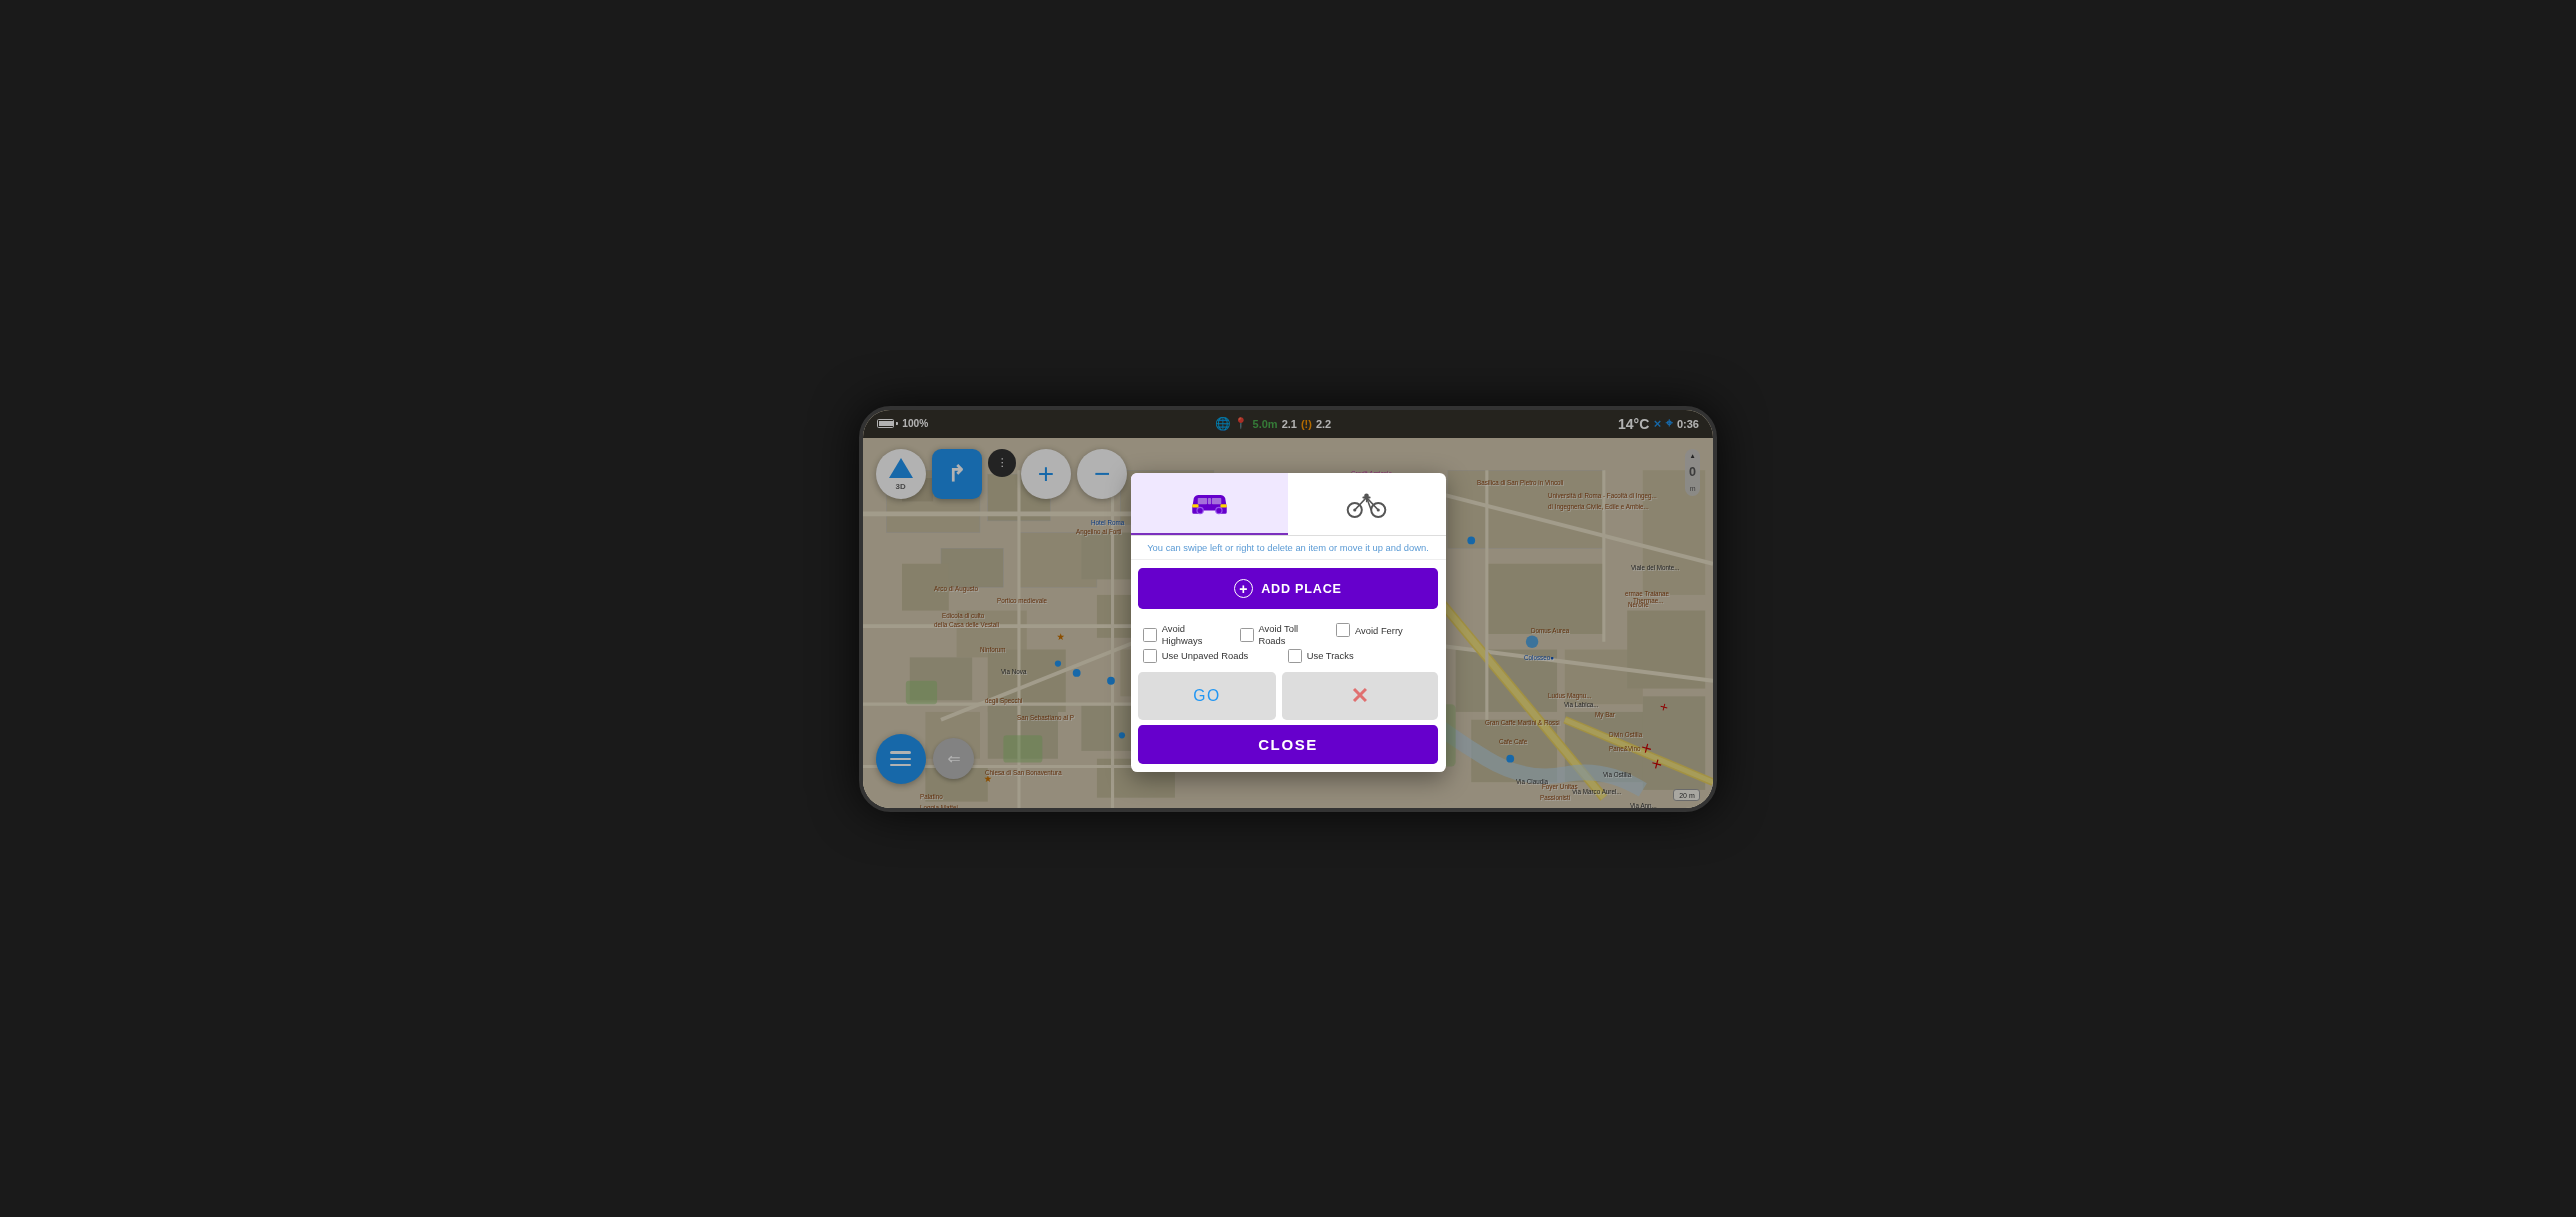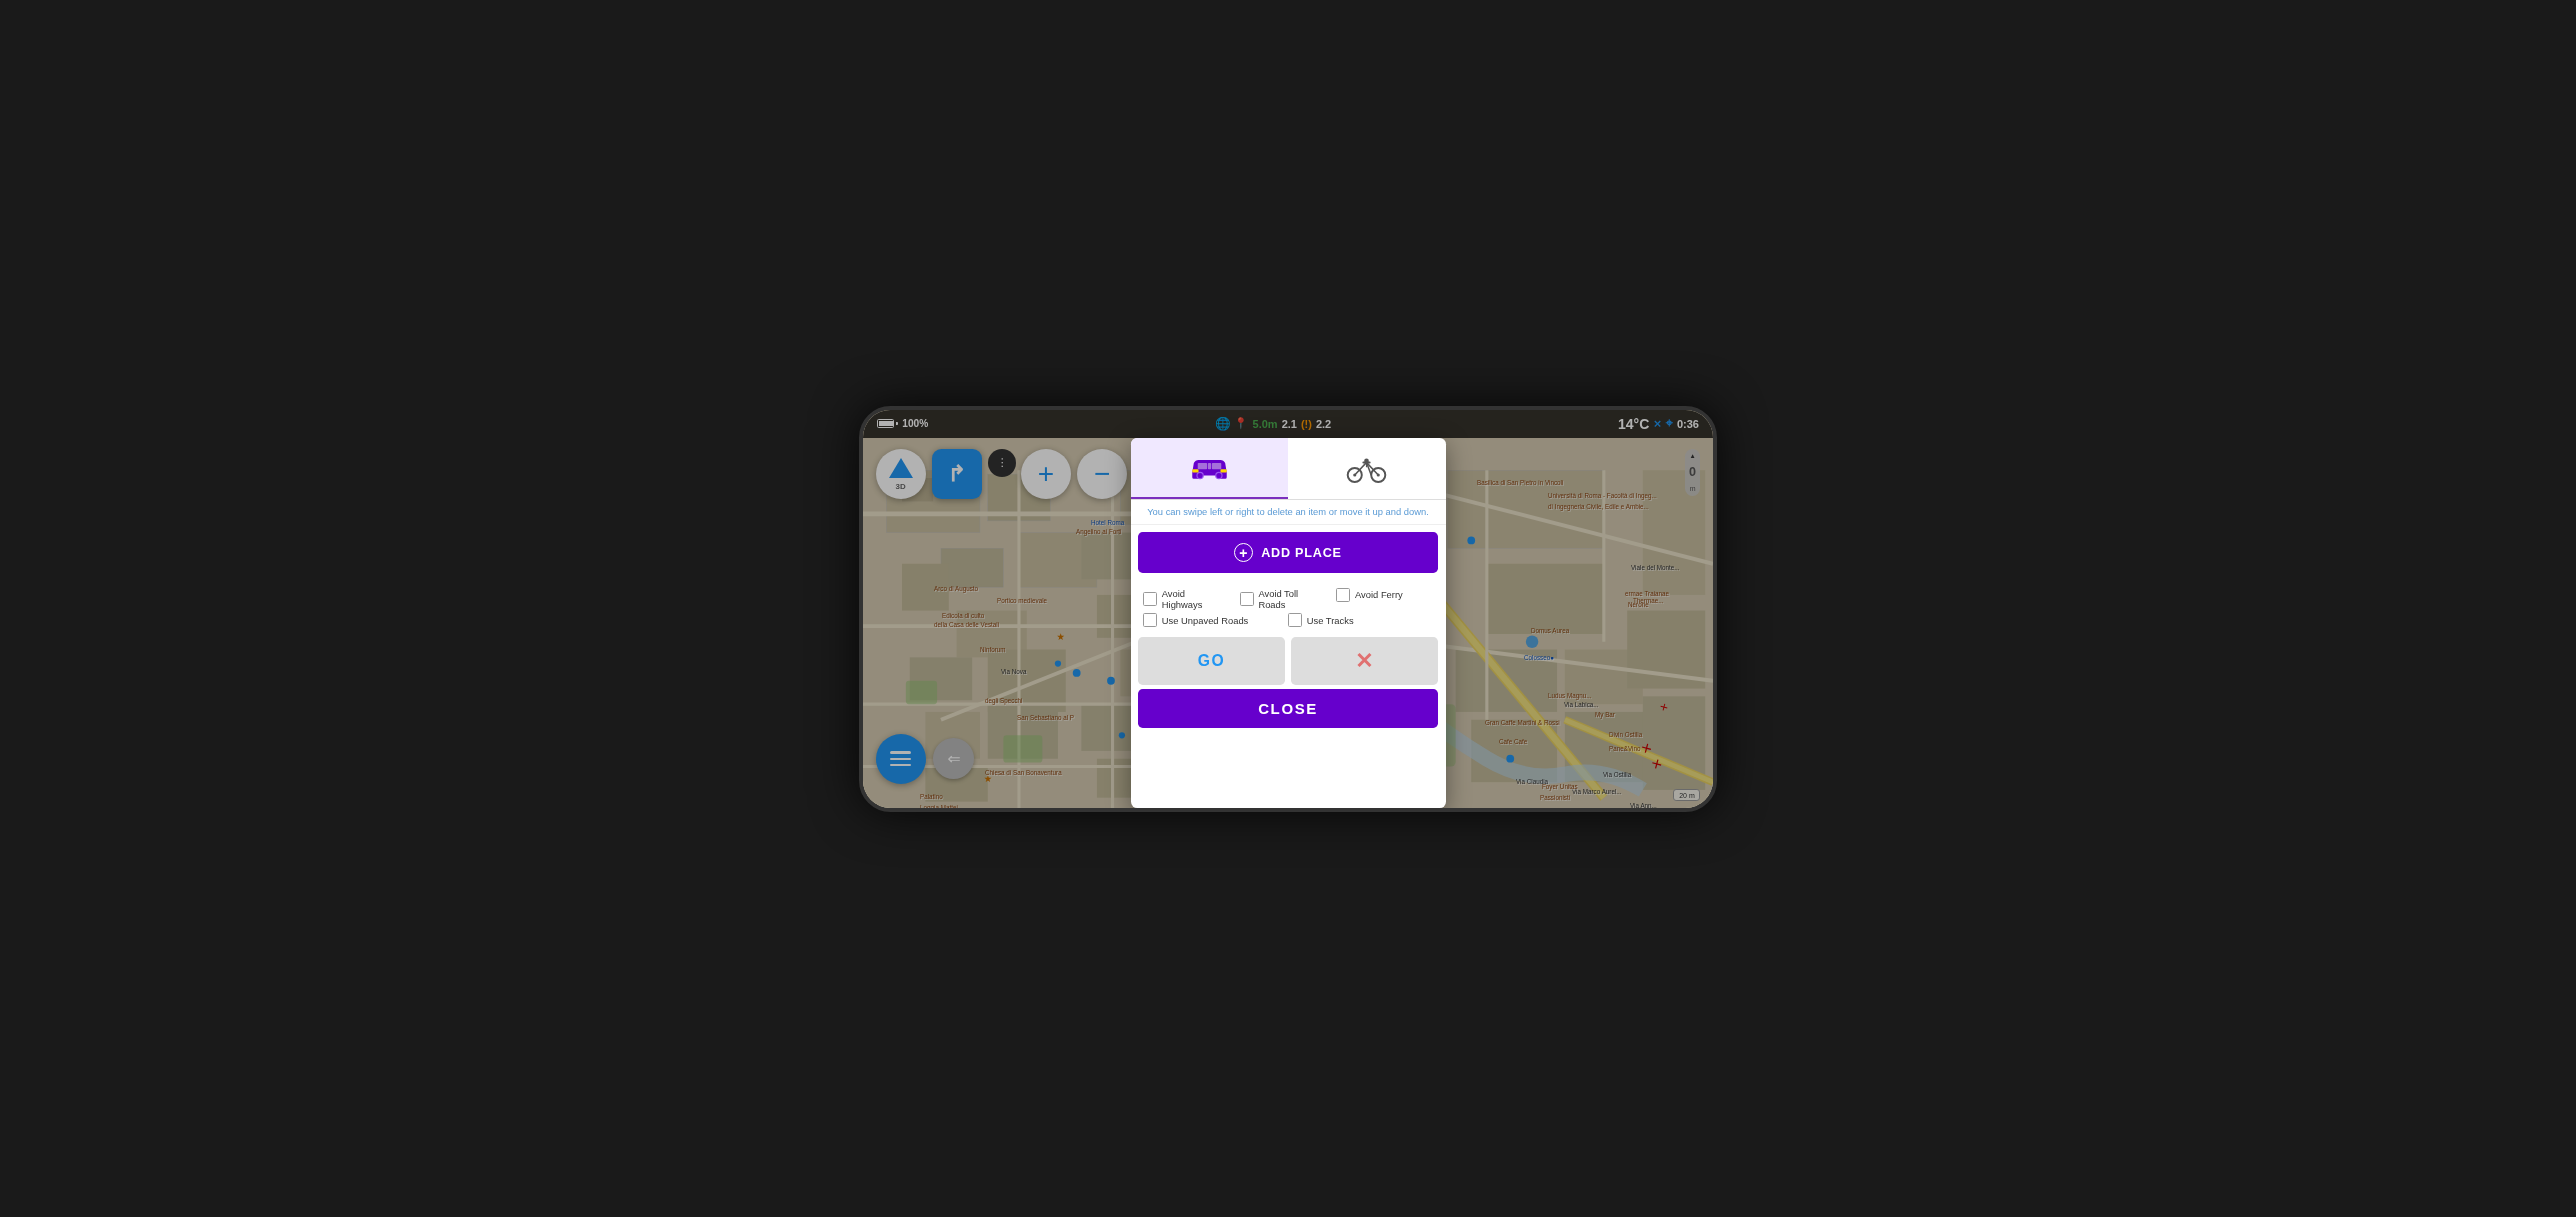--- a/index.html
+++ b/index.html
@@ -251,20 +251,21 @@
       border: 0.8px solid #999;
     }
 
     
     .modal-overlay {
       position: absolute;
       top: 0; left: 0; right: 0; bottom: 0;
       background: rgba(0,0,0,0.3);
       z-index: 200;
       display: flex;
+      align-items: center;
       justify-content: center;
     }
 
     .modal-dialog {
       background: white;
       border-radius: 6.3px;
       width: 315px;
       overflow: hidden;
       box-shadow: 0 6.3px 25px rgba(0,0,0,0.4);
       margin-top: 28px;
@@ -374,23 +375,23 @@
       display: flex;
       margin: 3.1px 7.9px 4.7px 7.9px;
       gap: 6.3px;
     }
 
     .go-btn {
       flex: 1;
       background: #ddd;
       border: none;
       border-radius: 4.7px;
-      padding: 11px;
+      padding: 2px;
       font-size: 15.7px;
-      font-weight: bold;
+      font-weight: normal;
       color: #2196F3;
       letter-spacing: 1.6px;
       cursor: pointer;
     }
 
     .cancel-btn {
       flex: 1;
       background: #ddd;
       border: none;
       border-radius: 4.7px;

